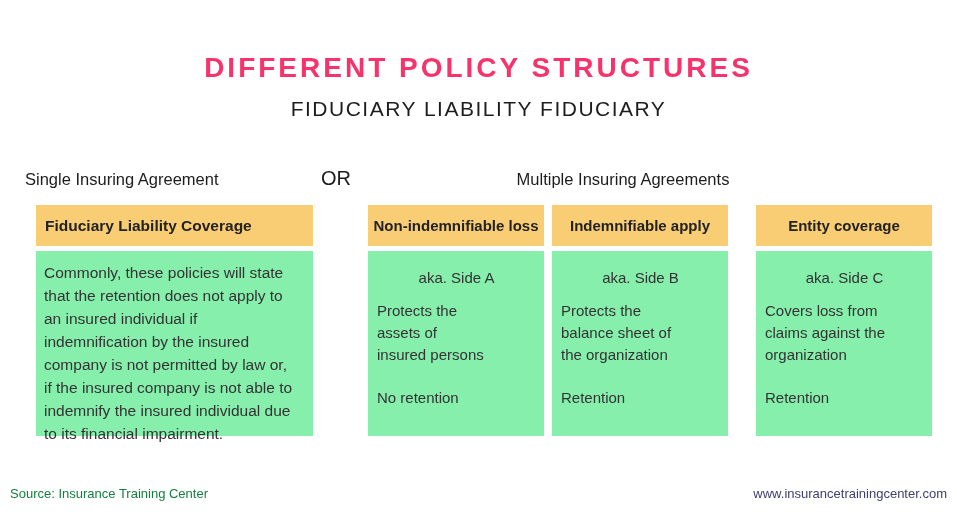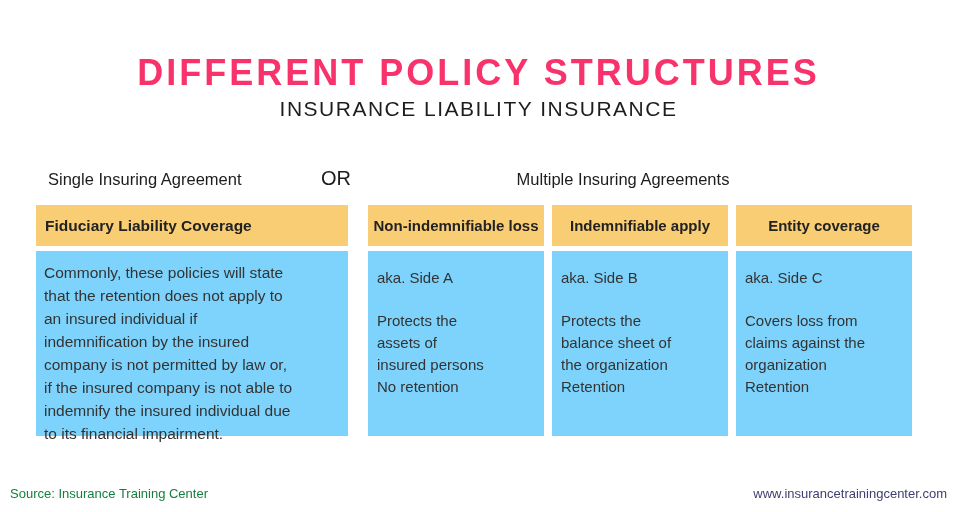--- a/index.html
+++ b/index.html
@@ -10,41 +10,41 @@
     height: 512px;
     background: #ffffff;
     font-family: "Liberation Sans", sans-serif;
     color: #2e2e2e;
     overflow: hidden;
   }
   .title {
     position: absolute;
     top: 52px; left: 0; right: 0;
     text-align: center;
-    font-size: 36px;
+    font-size: 28px;
     font-weight: 800;
     letter-spacing: 3px;
     color: #f8326b;
   }
   .subtitle {
     position: absolute;
     top: 97px; left: 0; right: 0;
     text-align: center;
     font-size: 21px;
     font-weight: 400;
     letter-spacing: 1.5px;
     color: #1d1d1d;
   }
   .section-label {
     position: absolute;
     top: 170px;
     font-size: 16.5px;
     color: #1d1d1d;
   }
-  .label-single { left: 48px; }
+  .label-single { left: 25px; }
   .label-or {
     left: 321px;
     top: 167px;
     font-size: 20px;
     font-weight: 500;
   }
   .label-multiple {
     left: 351px;
     width: 544px;
     text-align: center;
@@ -53,45 +53,45 @@
   .card-header {
     background: #f9cd74;
     height: 41px;
     display: flex;
     align-items: center;
     font-weight: 700;
     font-size: 15.5px;
     color: #222222;
   }
   .card-body {
-    background: #7dd3fc;
+    background: #86efac;
     margin-top: 5px;
     height: 185px;
     font-size: 15.5px;
     color: #333333;
   }
-  .card-single { left: 36px; width: 312px; }
+  .card-single { left: 36px; width: 277px; }
   .card-single .card-header { padding-left: 9px; }
   .card-single .card-body {
     padding: 10px 8px 0 8px;
     line-height: 23px;
     white-space: pre-line;
   }
   .card-multi { width: 176px; }
   .card-multi-1 { left: 368px; }
   .card-multi-2 { left: 552px; }
-  .card-multi-3 { left: 736px; }
+  .card-multi-3 { left: 756px; }
   .card-multi .card-header { justify-content: center; font-size: 15px; }
   .card-multi .card-body {
     padding: 16px 8px 0 9px;
     font-size: 15px;
     line-height: 22px;
   }
-  .aka-line { margin-bottom: 21px; }
-  .desc-lines { white-space: pre-line; }
+  .aka-line { margin-bottom: 11px; text-align: center; }
+  .desc-lines { white-space: pre-line; margin-bottom: 21px; }
   .retention-line { }
   .footer-source {
     position: absolute;
     left: 10px;
     top: 486px;
     font-size: 13px;
     color: #15803d;
   }
   .footer-site {
     position: absolute;
@@ -101,21 +101,21 @@
     color: #3e3e70;
     text-align: center;
   }
 </style>
 </head>
 <body>
 
 <div class="page">
 
   <div class="title">DIFFERENT POLICY STRUCTURES</div>
-  <div class="subtitle">INSURANCE LIABILITY INSURANCE</div>
+  <div class="subtitle">FIDUCIARY LIABILITY FIDUCIARY</div>
 
   <div class="section-label label-single">Single Insuring Agreement</div>
   <div class="section-label label-or">OR</div>
   <div class="section-label label-multiple">Multiple Insuring Agreements</div>
 
   <div class="card card-single">
     <div class="card-header">Fiduciary Liability Coverage</div>
     <div class="card-body">Commonly, these policies will state
 that the retention does not apply to
 an insured individual if

